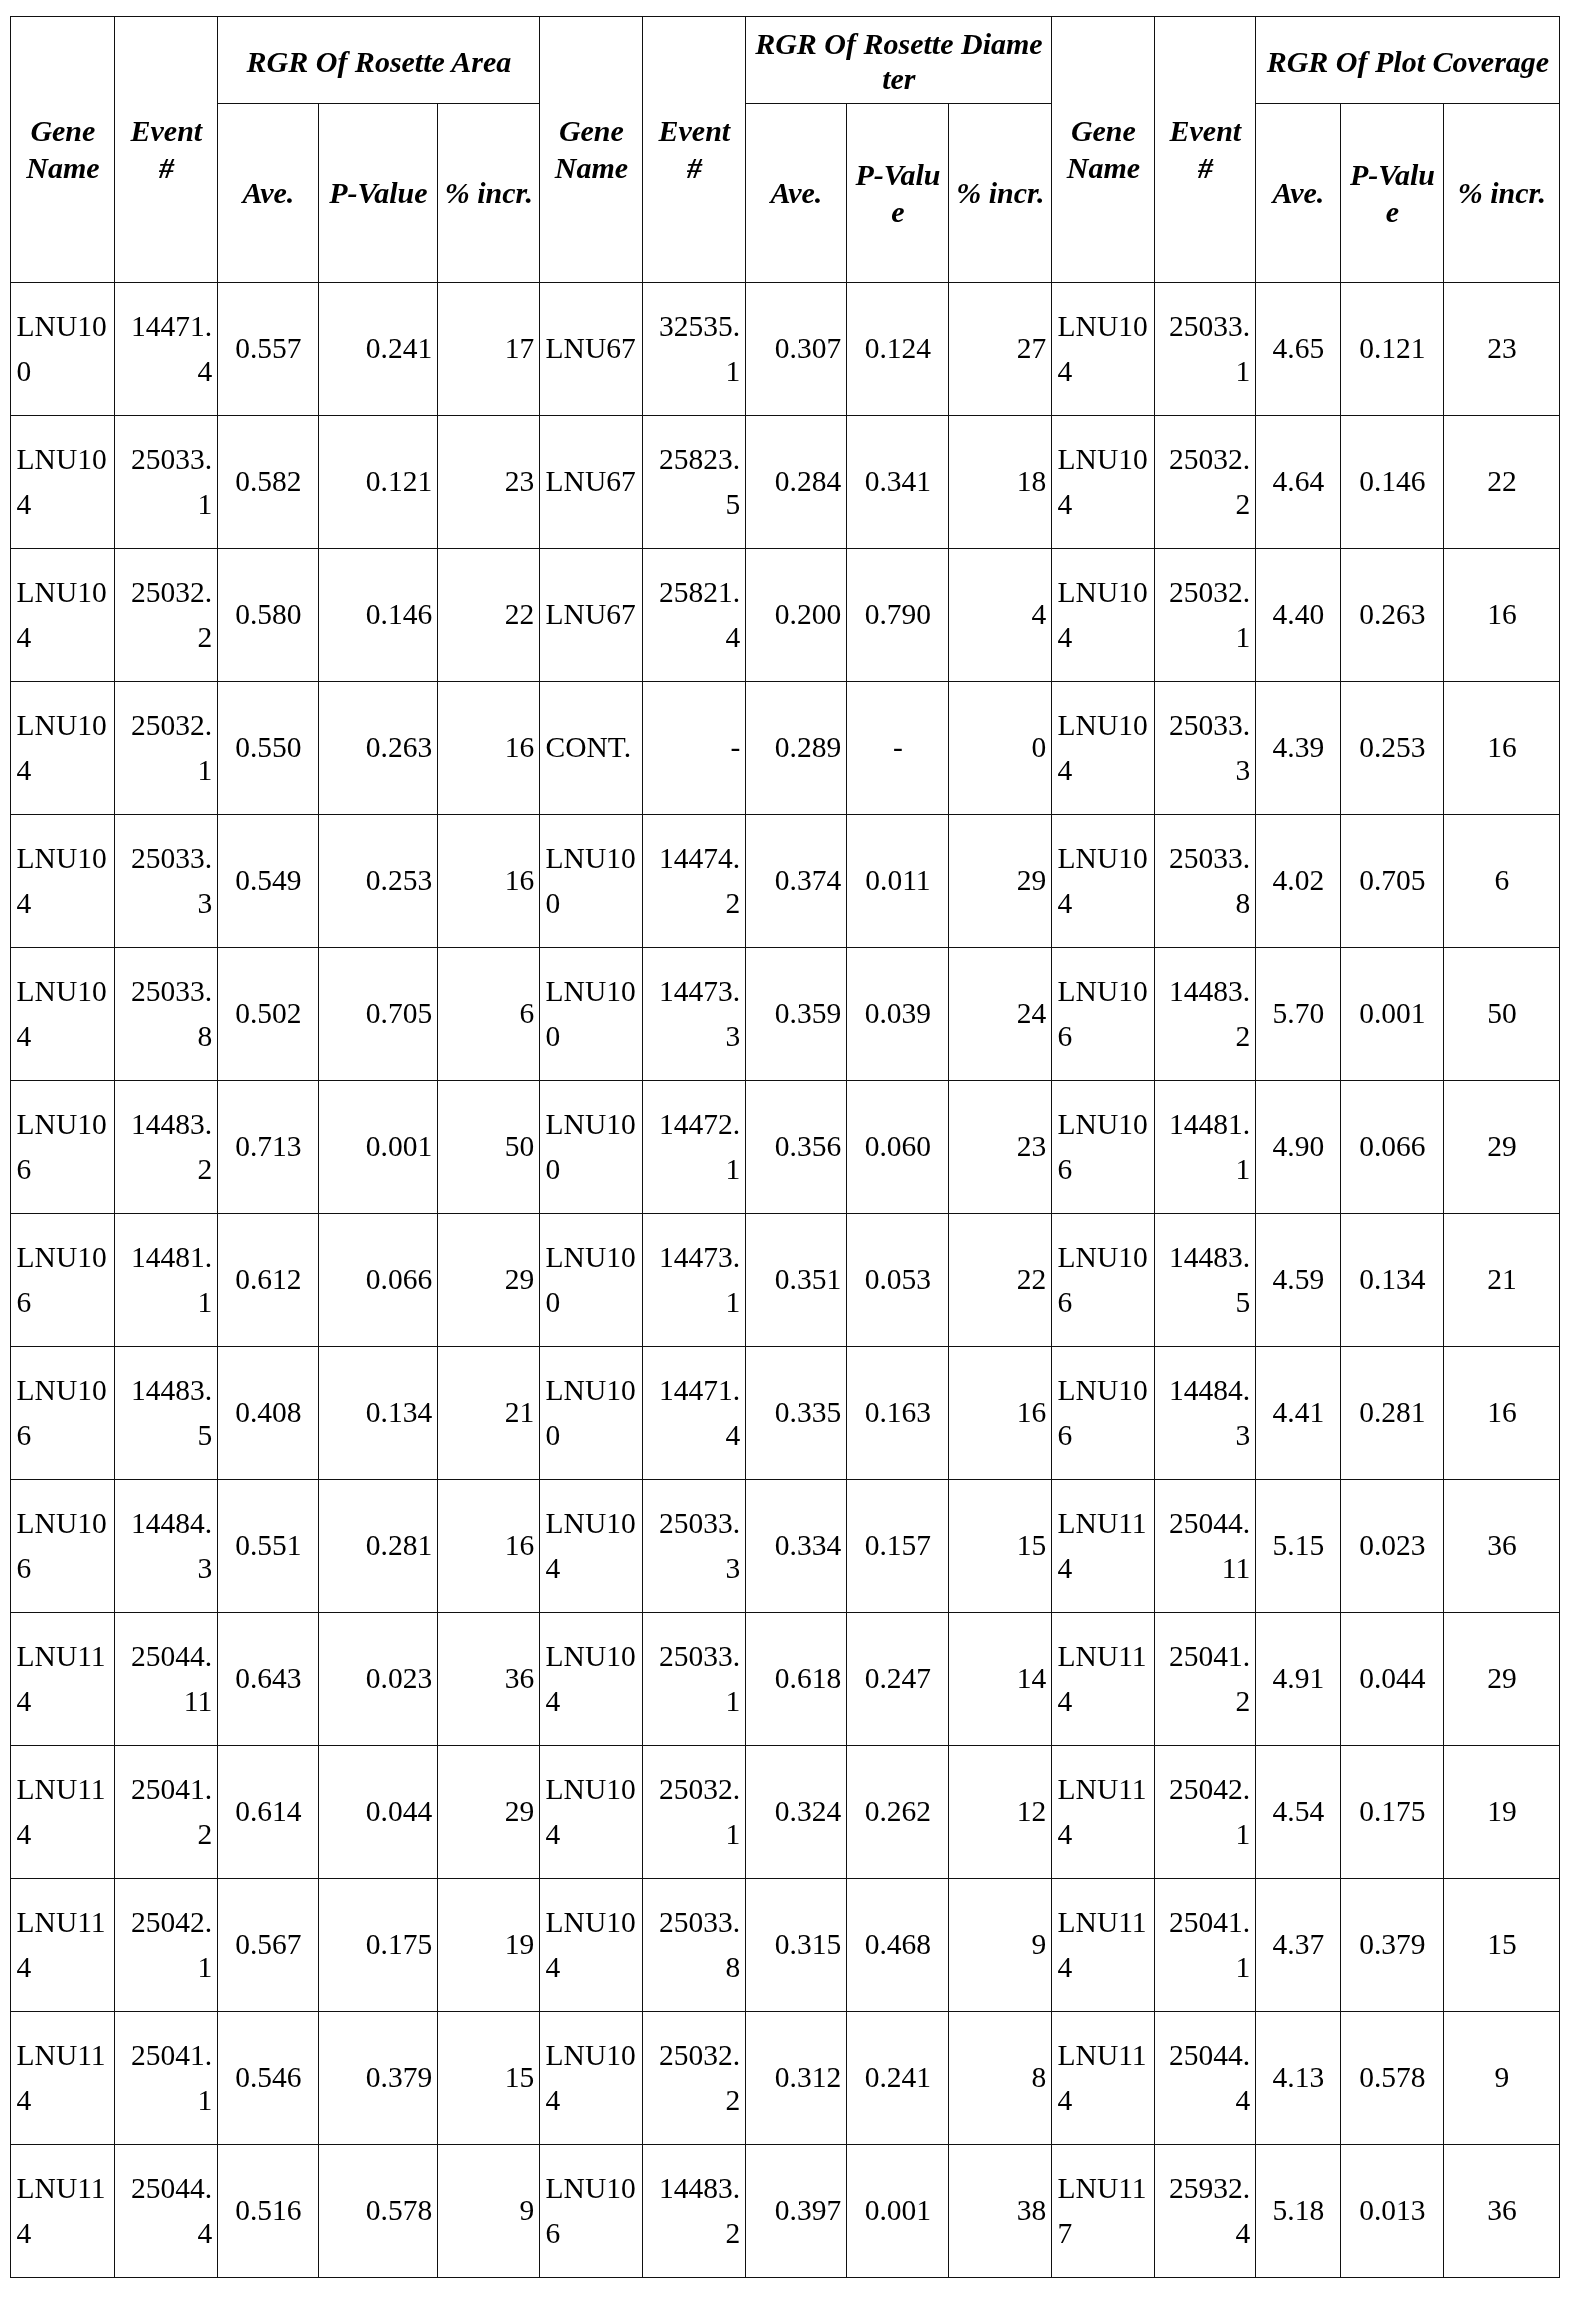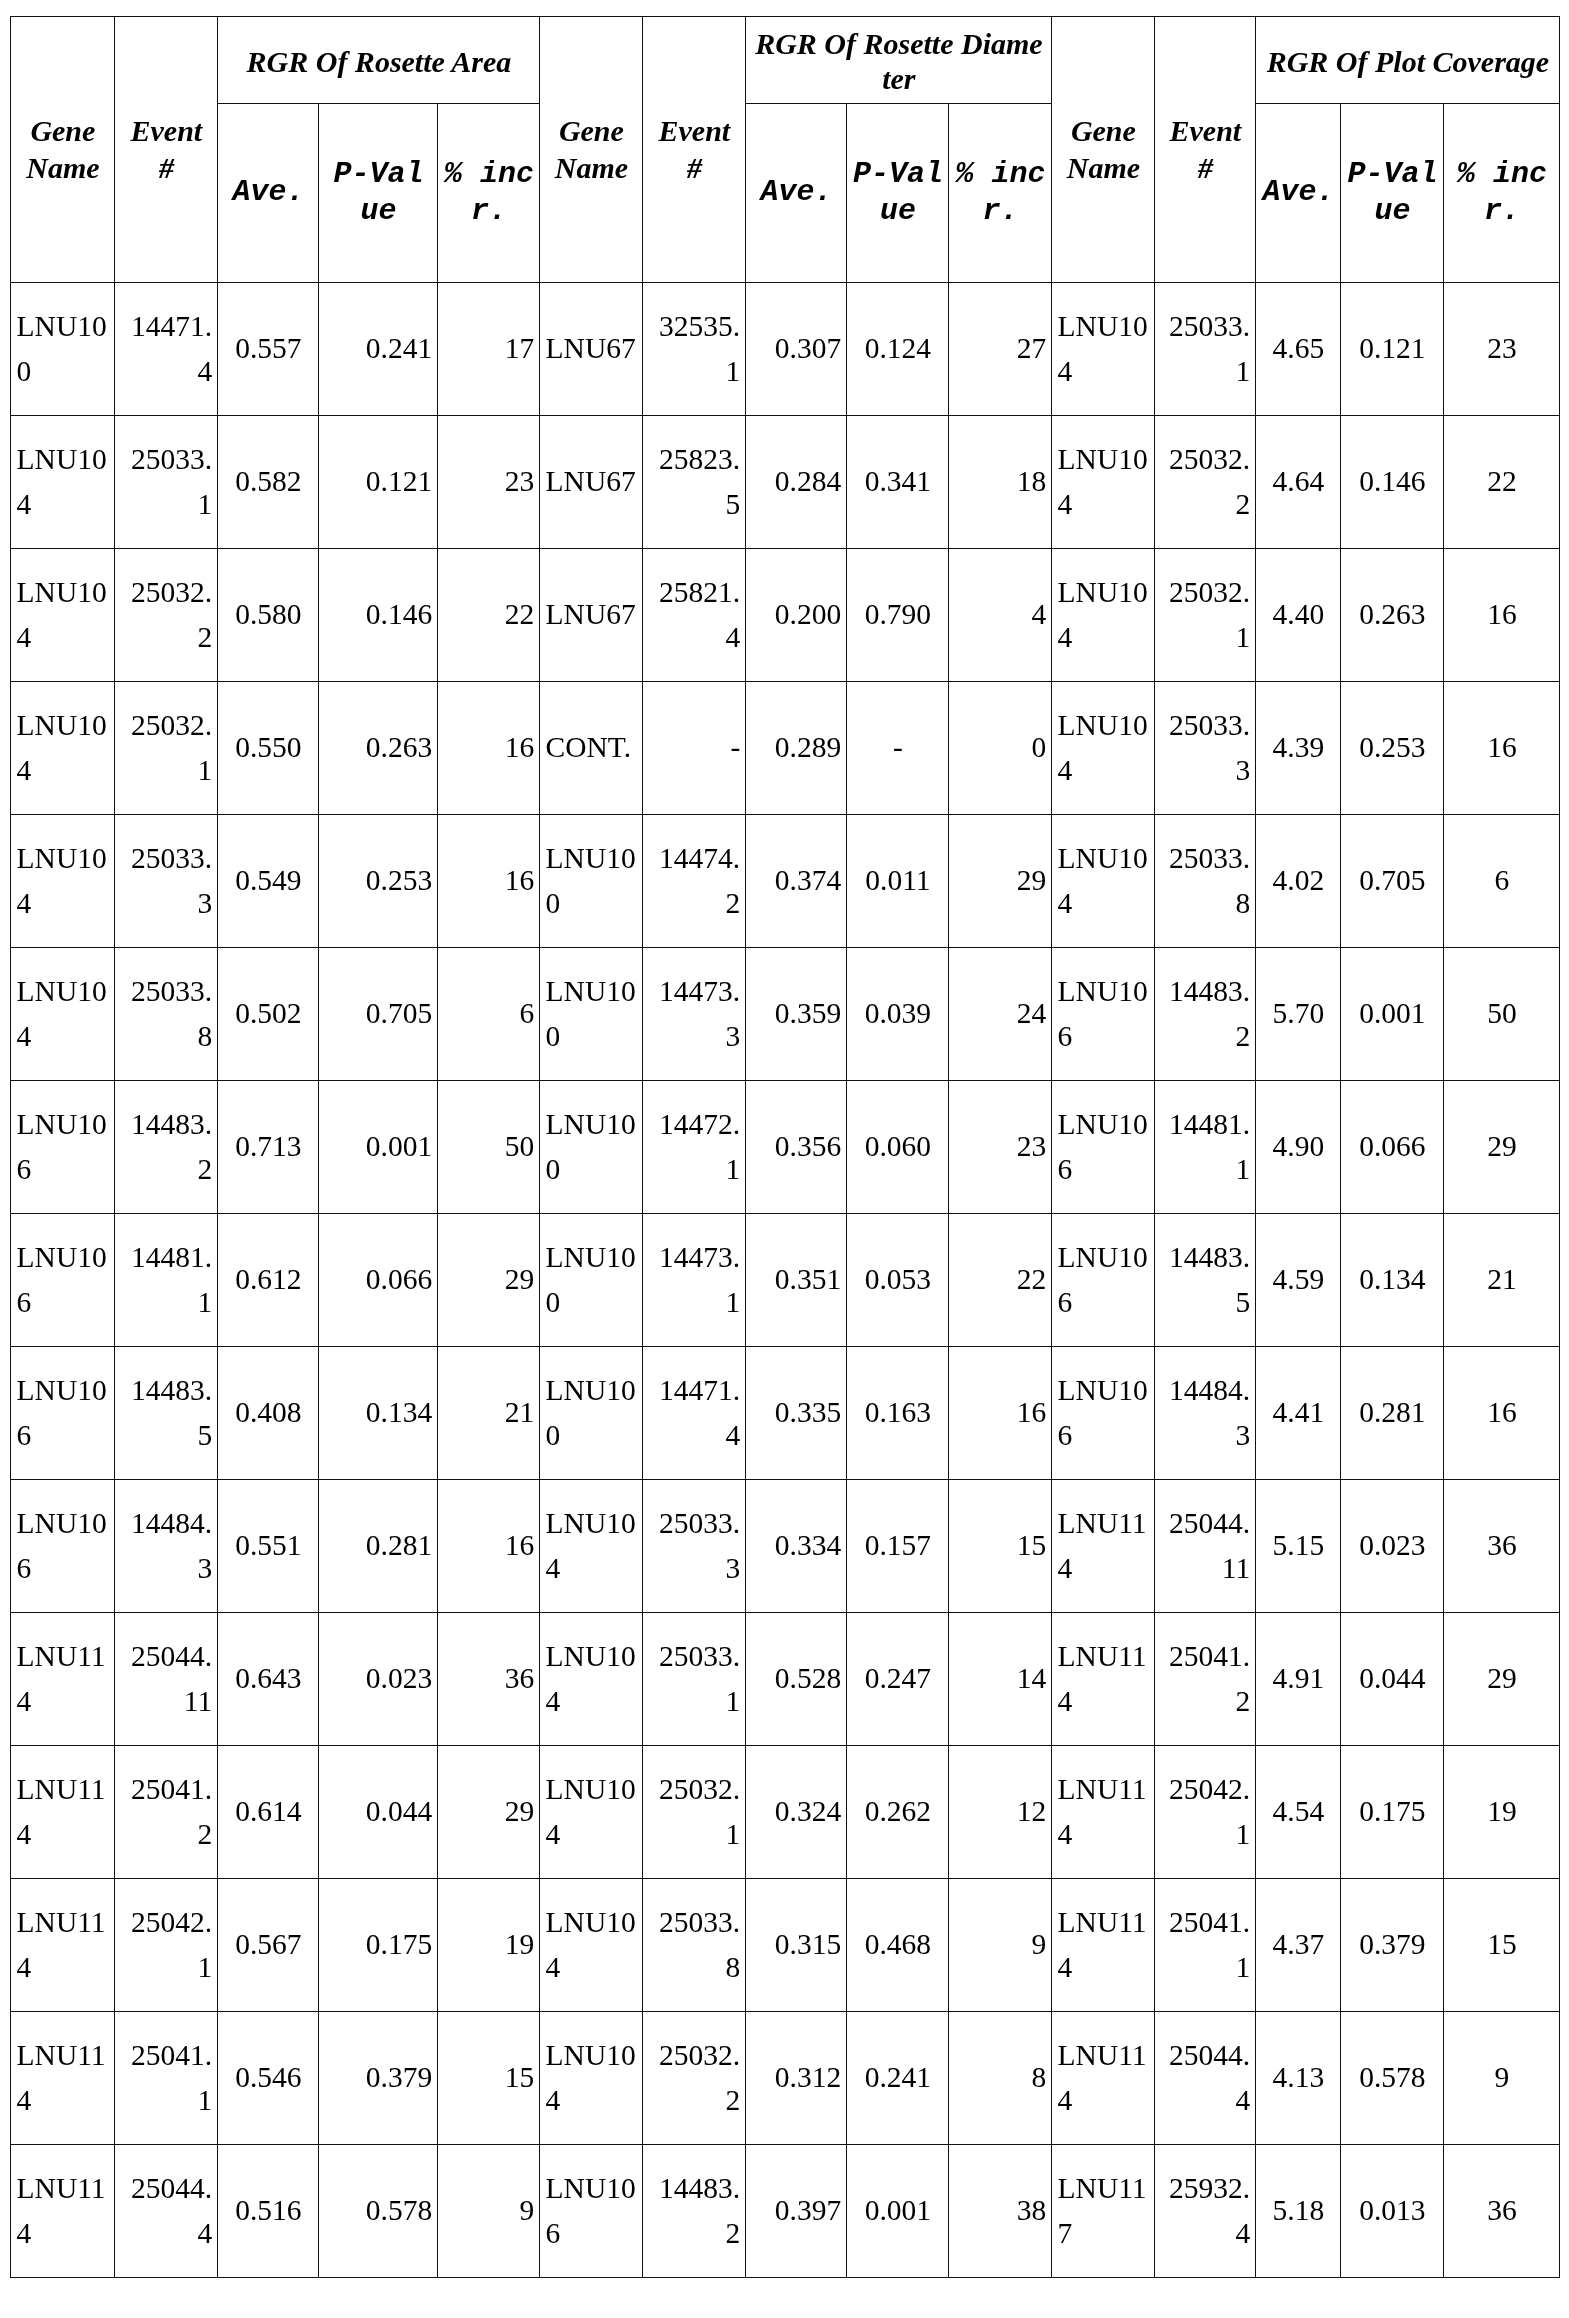--- a/index.html
+++ b/index.html
@@ -25,21 +25,21 @@
   }
   .tbl th.grp { line-height: 35px; padding-top: 3.5px; }
   .tbl td {
     font-size: 29.5px; line-height: 45px;
     height: 132px;
   }
   .tbl td.gene { text-align: left; }
   .tbl td.num { text-align: right; }
   .tbl td.ctr { text-align: center; }
   .hdr1 { height: 87px; }
-  .hdr2 { height: 179px; font-family: Liberation Mono, monospace; }
+  .hdr2 { height: 179px; }
 </style>
 </head>
 <body>
 
 <table class="tbl">
   <colgroup>
       <col style="width: 104px;">
       <col style="width: 103px;">
       <col style="width: 101px;">
       <col style="width: 119px;">
@@ -251,21 +251,21 @@
         <td class="ctr">36</td>
       </tr>
       <tr>
         <td class="gene">LNU114</td>
         <td class="num">25044.11</td>
         <td class="ctr">0.643</td>
         <td class="num">0.023</td>
         <td class="num">36</td>
         <td class="gene">LNU104</td>
         <td class="num">25033.1</td>
-        <td class="num">0.528</td>
+        <td class="num">0.618</td>
         <td class="ctr">0.247</td>
         <td class="num">14</td>
         <td class="gene">LNU114</td>
         <td class="num">25041.2</td>
         <td class="ctr">4.91</td>
         <td class="ctr">0.044</td>
         <td class="ctr">29</td>
       </tr>
       <tr>
         <td class="gene">LNU114</td>

